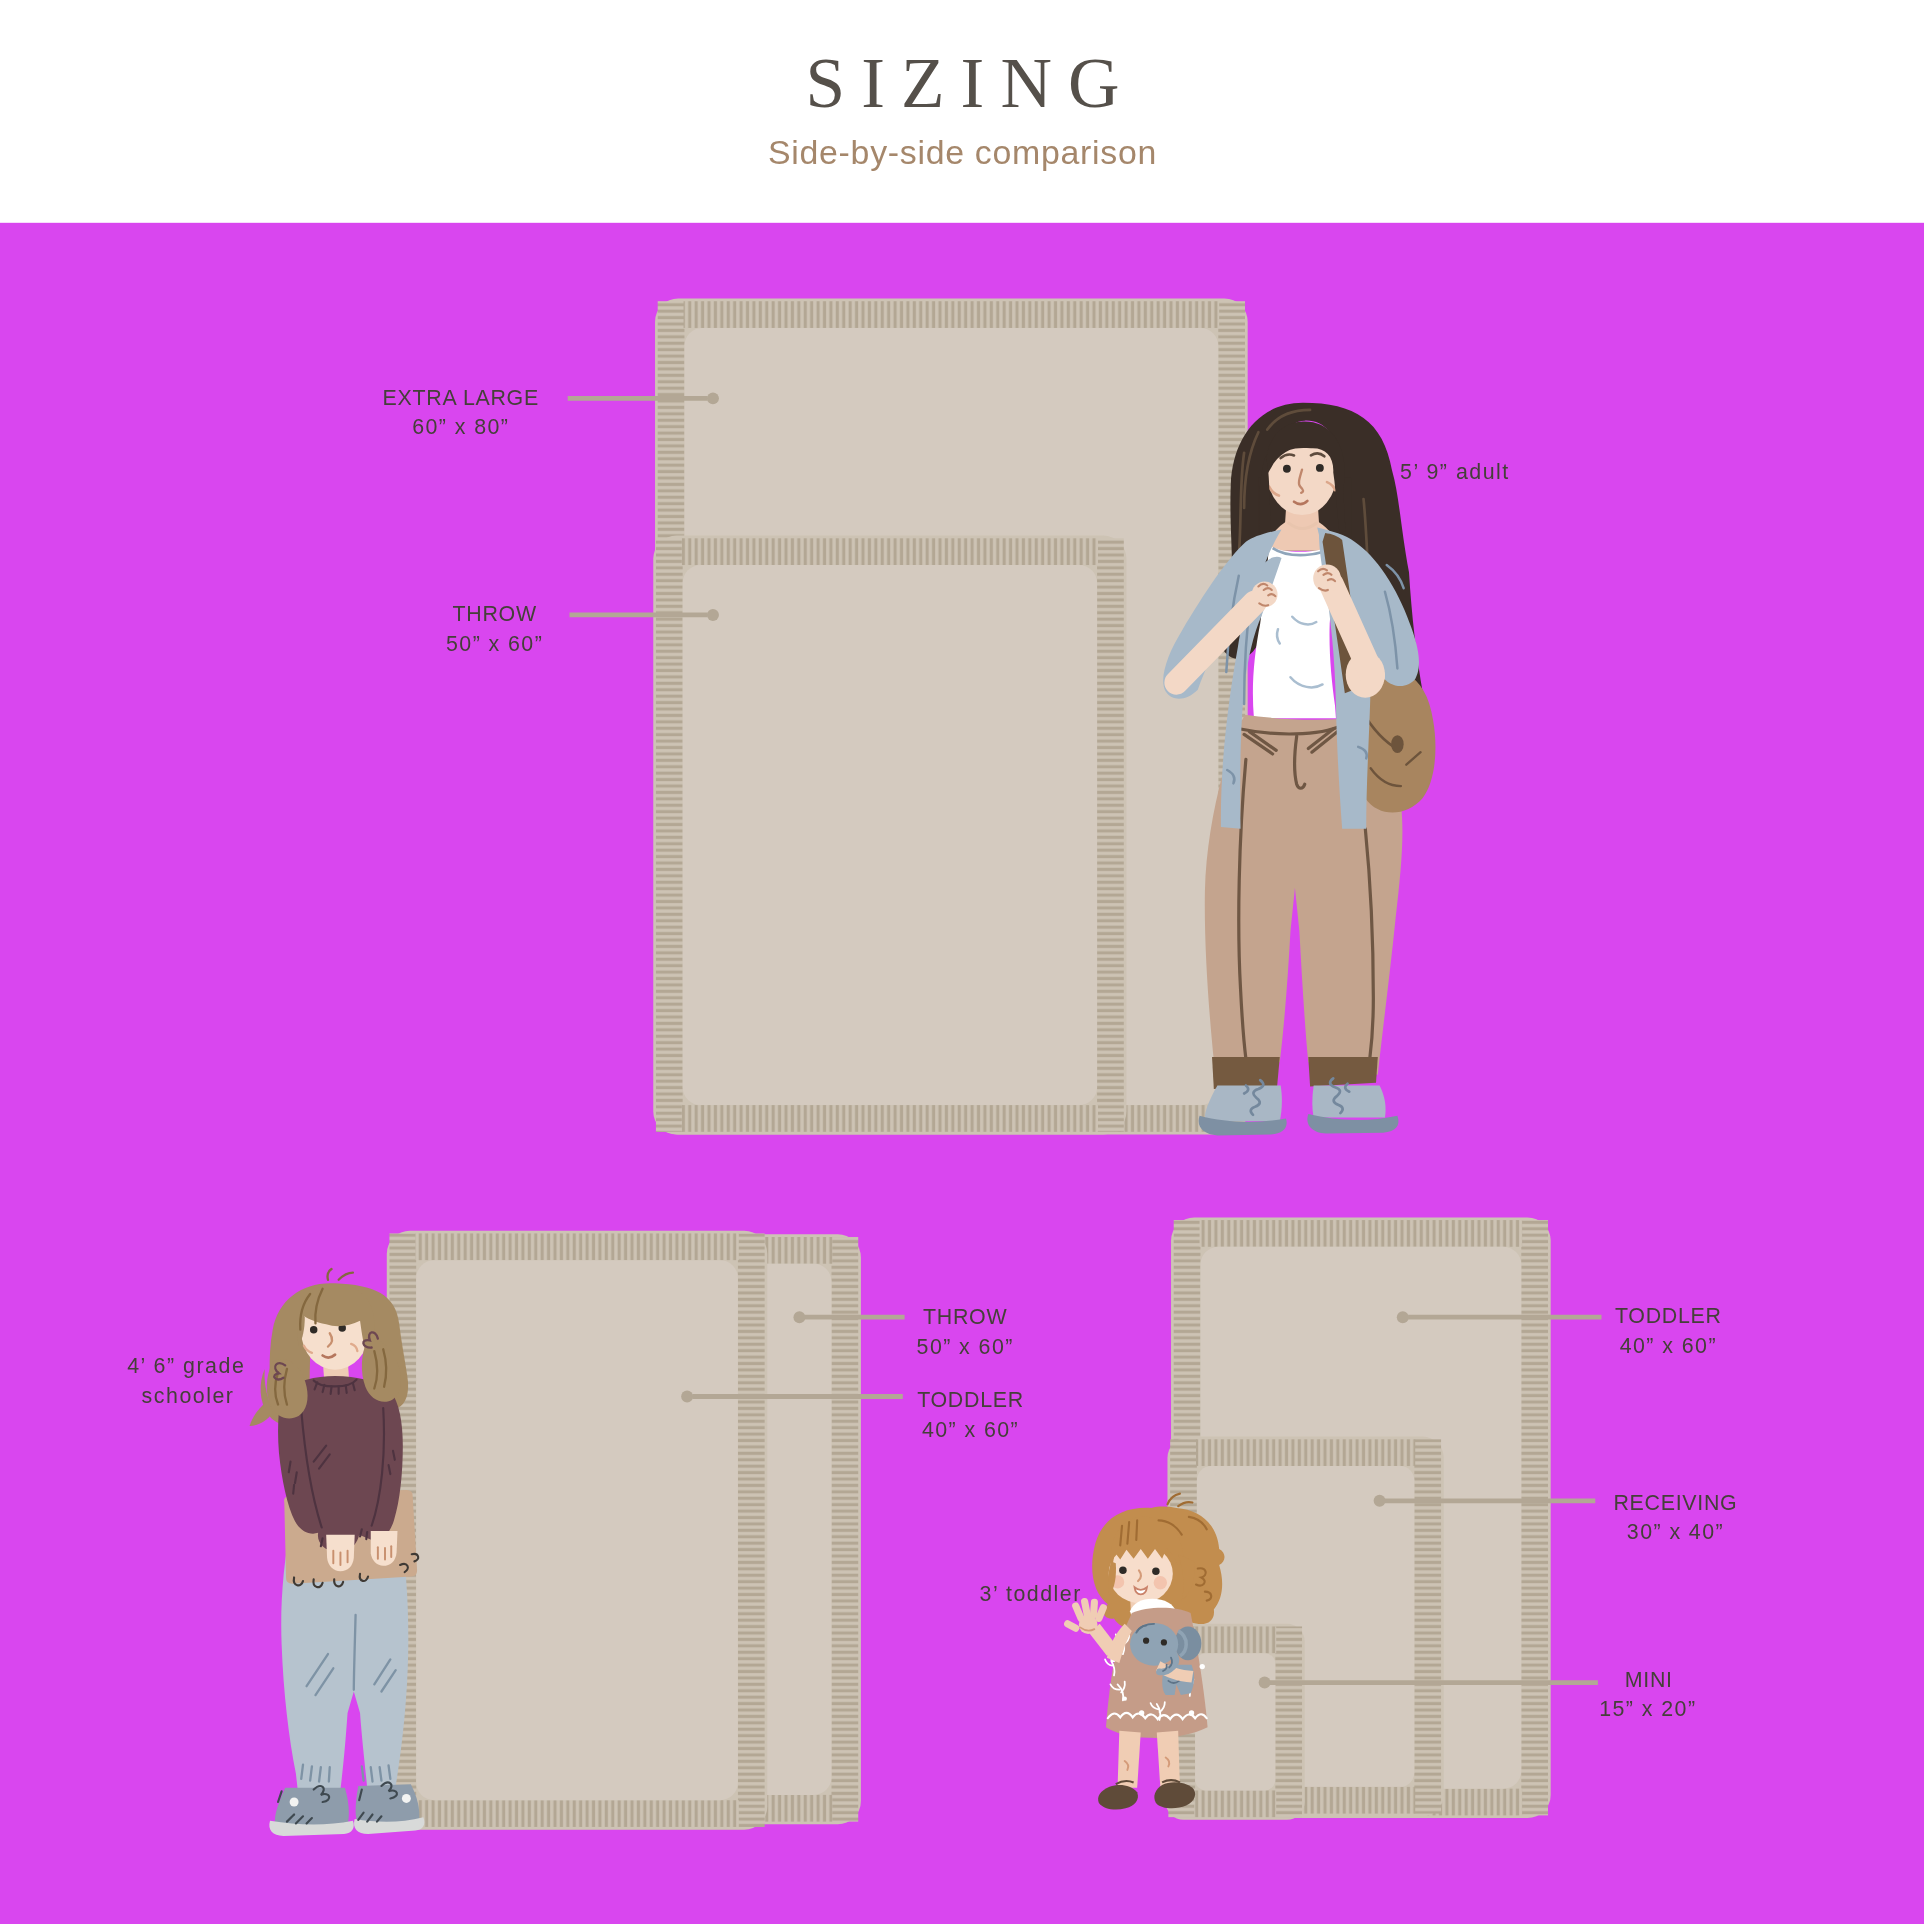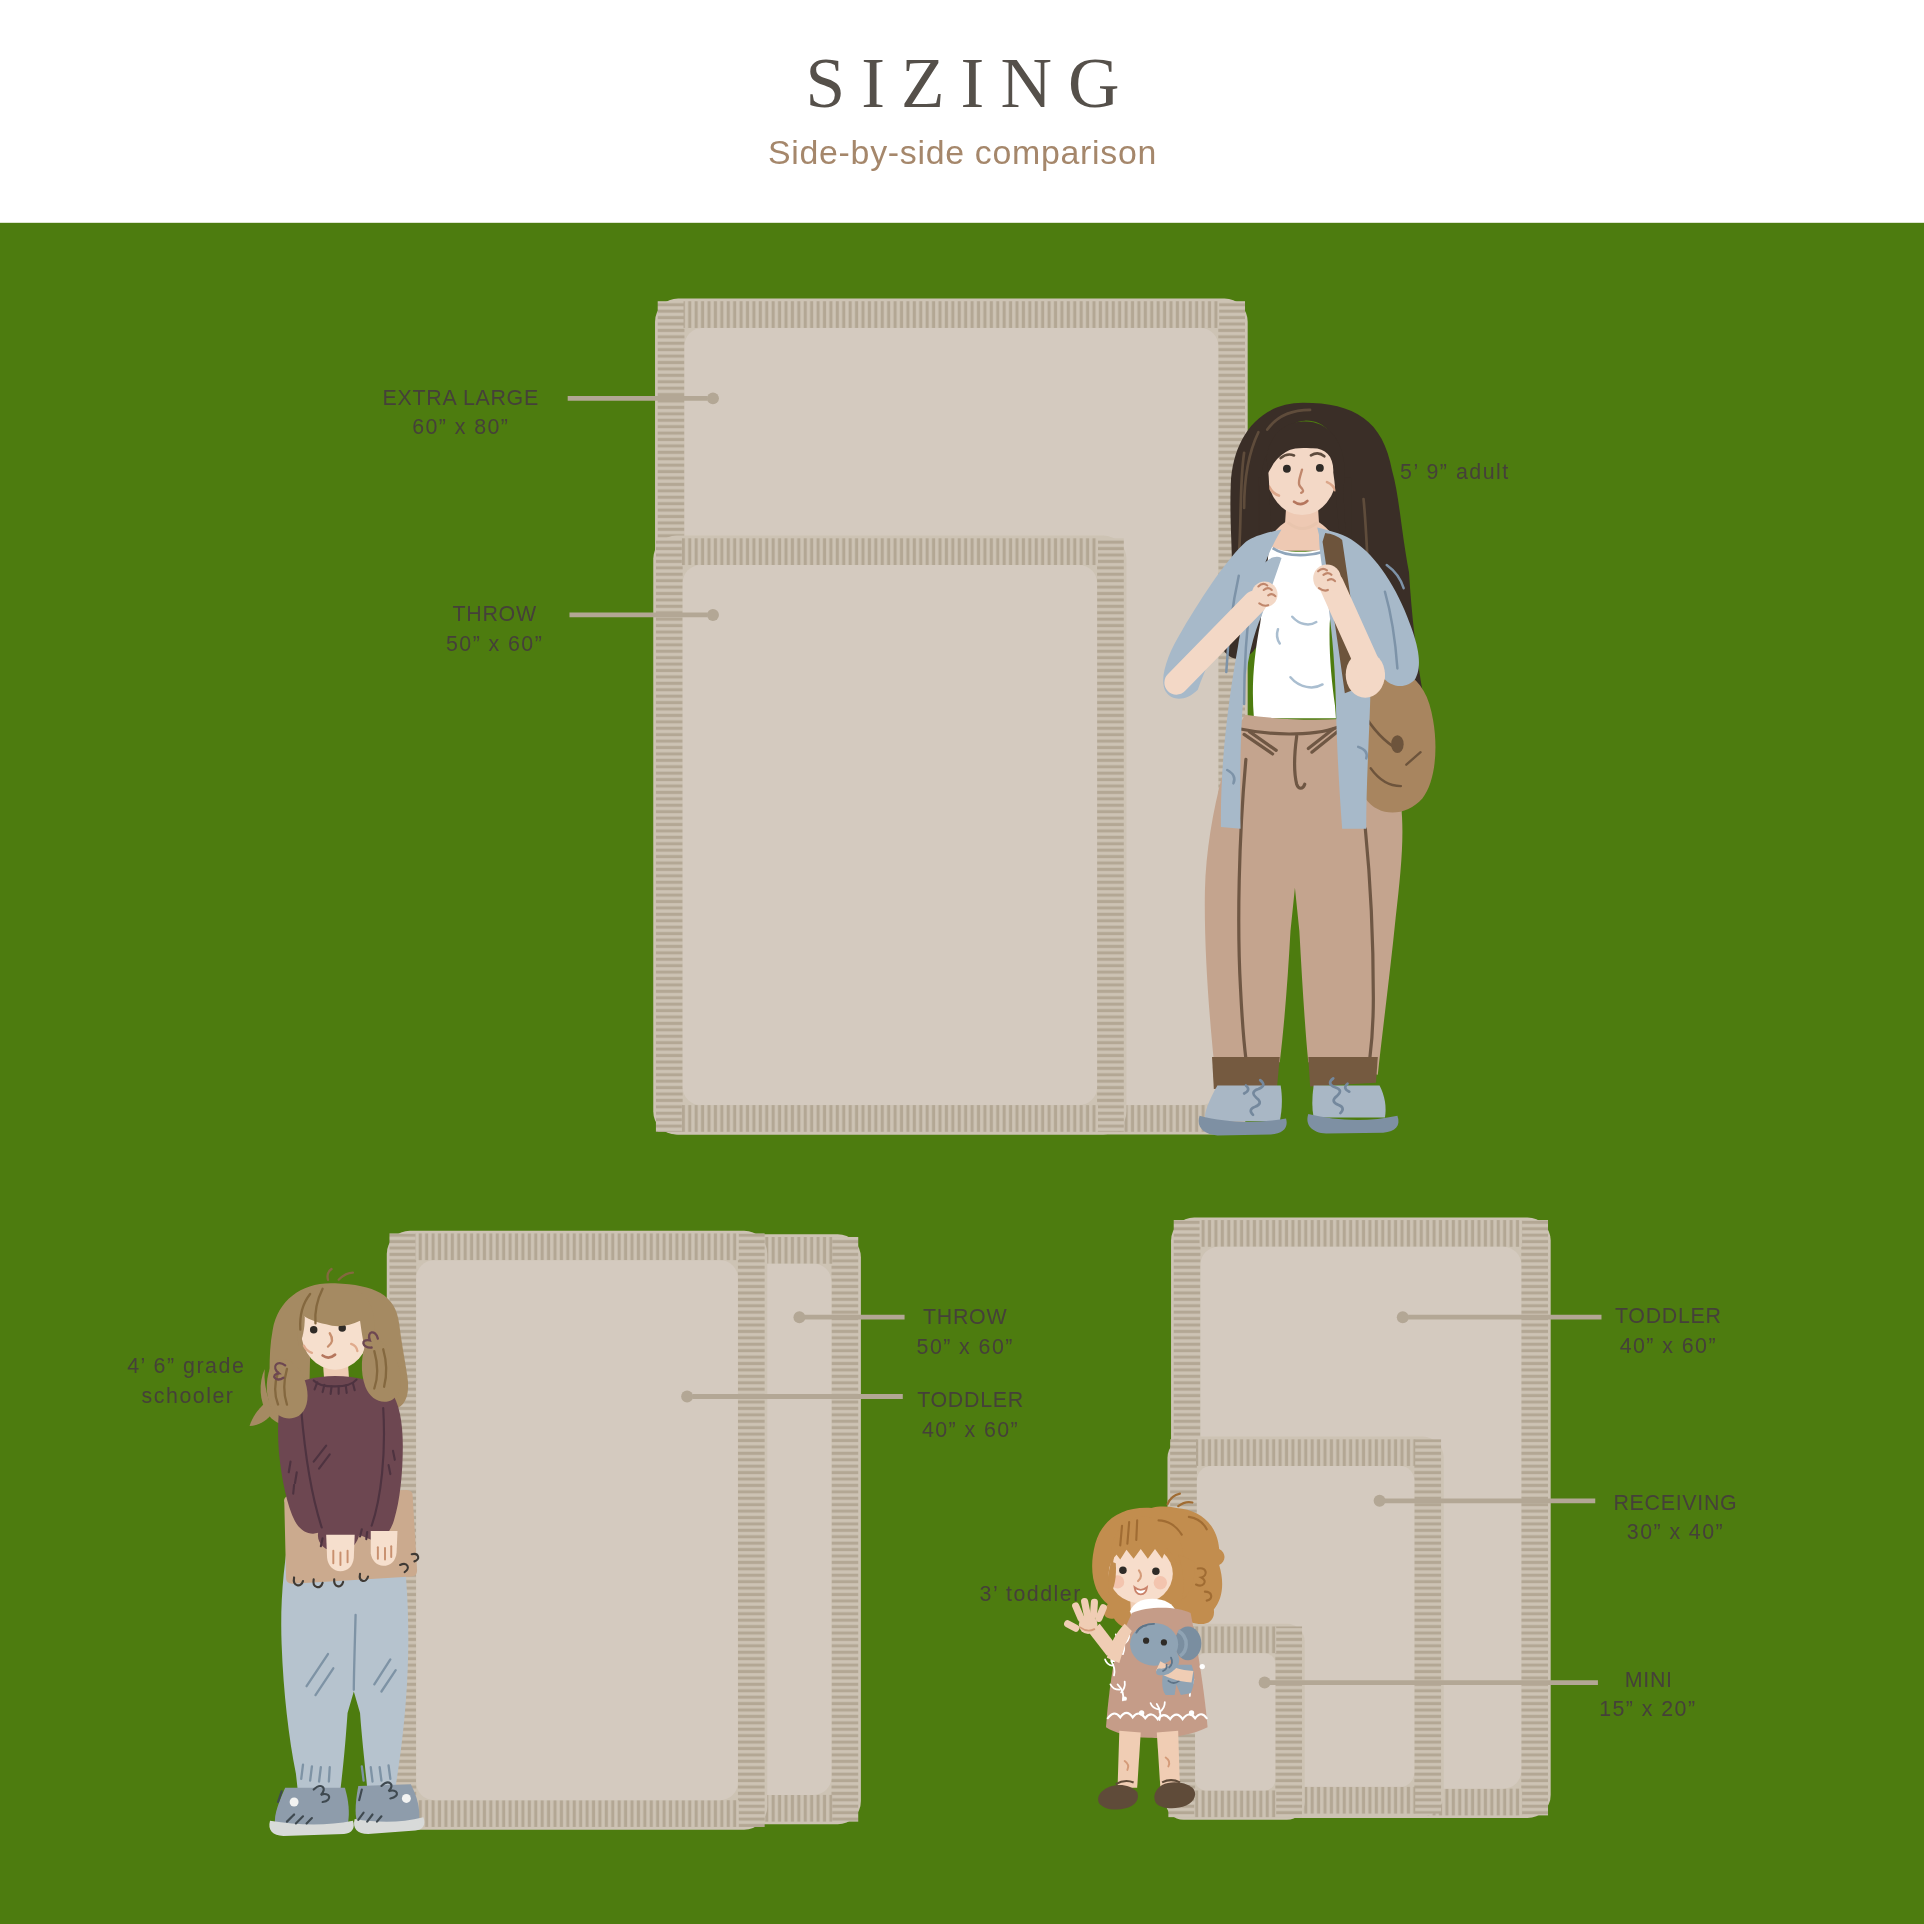--- a/index.html
+++ b/index.html
@@ -1,16 +1,16 @@
 <!DOCTYPE html>
 <html style="font-size:14.3px"><head>
 <meta charset="utf-8">
 <style>
 html,body{margin:0;padding:0}
-.page{position:relative;width:1925px;height:1925px;background:#4d7c0f;overflow:hidden}
+.page{position:relative;width:1925px;height:1925px;background:#d946ef;overflow:hidden}
 svg{position:absolute;left:0;top:0}
 text{font-family:"Liberation Sans",sans-serif}
 .lbl{fill:#454039;font-size:24px;letter-spacing:0.8px}
 .num{fill:#454039;font-size:24px;letter-spacing:1.6px}
 .low{fill:#454039;font-size:24px;letter-spacing:1.7px}
 </style>
 </head>
 <body>
 <div class="page">
 <svg width="1925" height="1925" viewBox="0 0 2160 2160">

